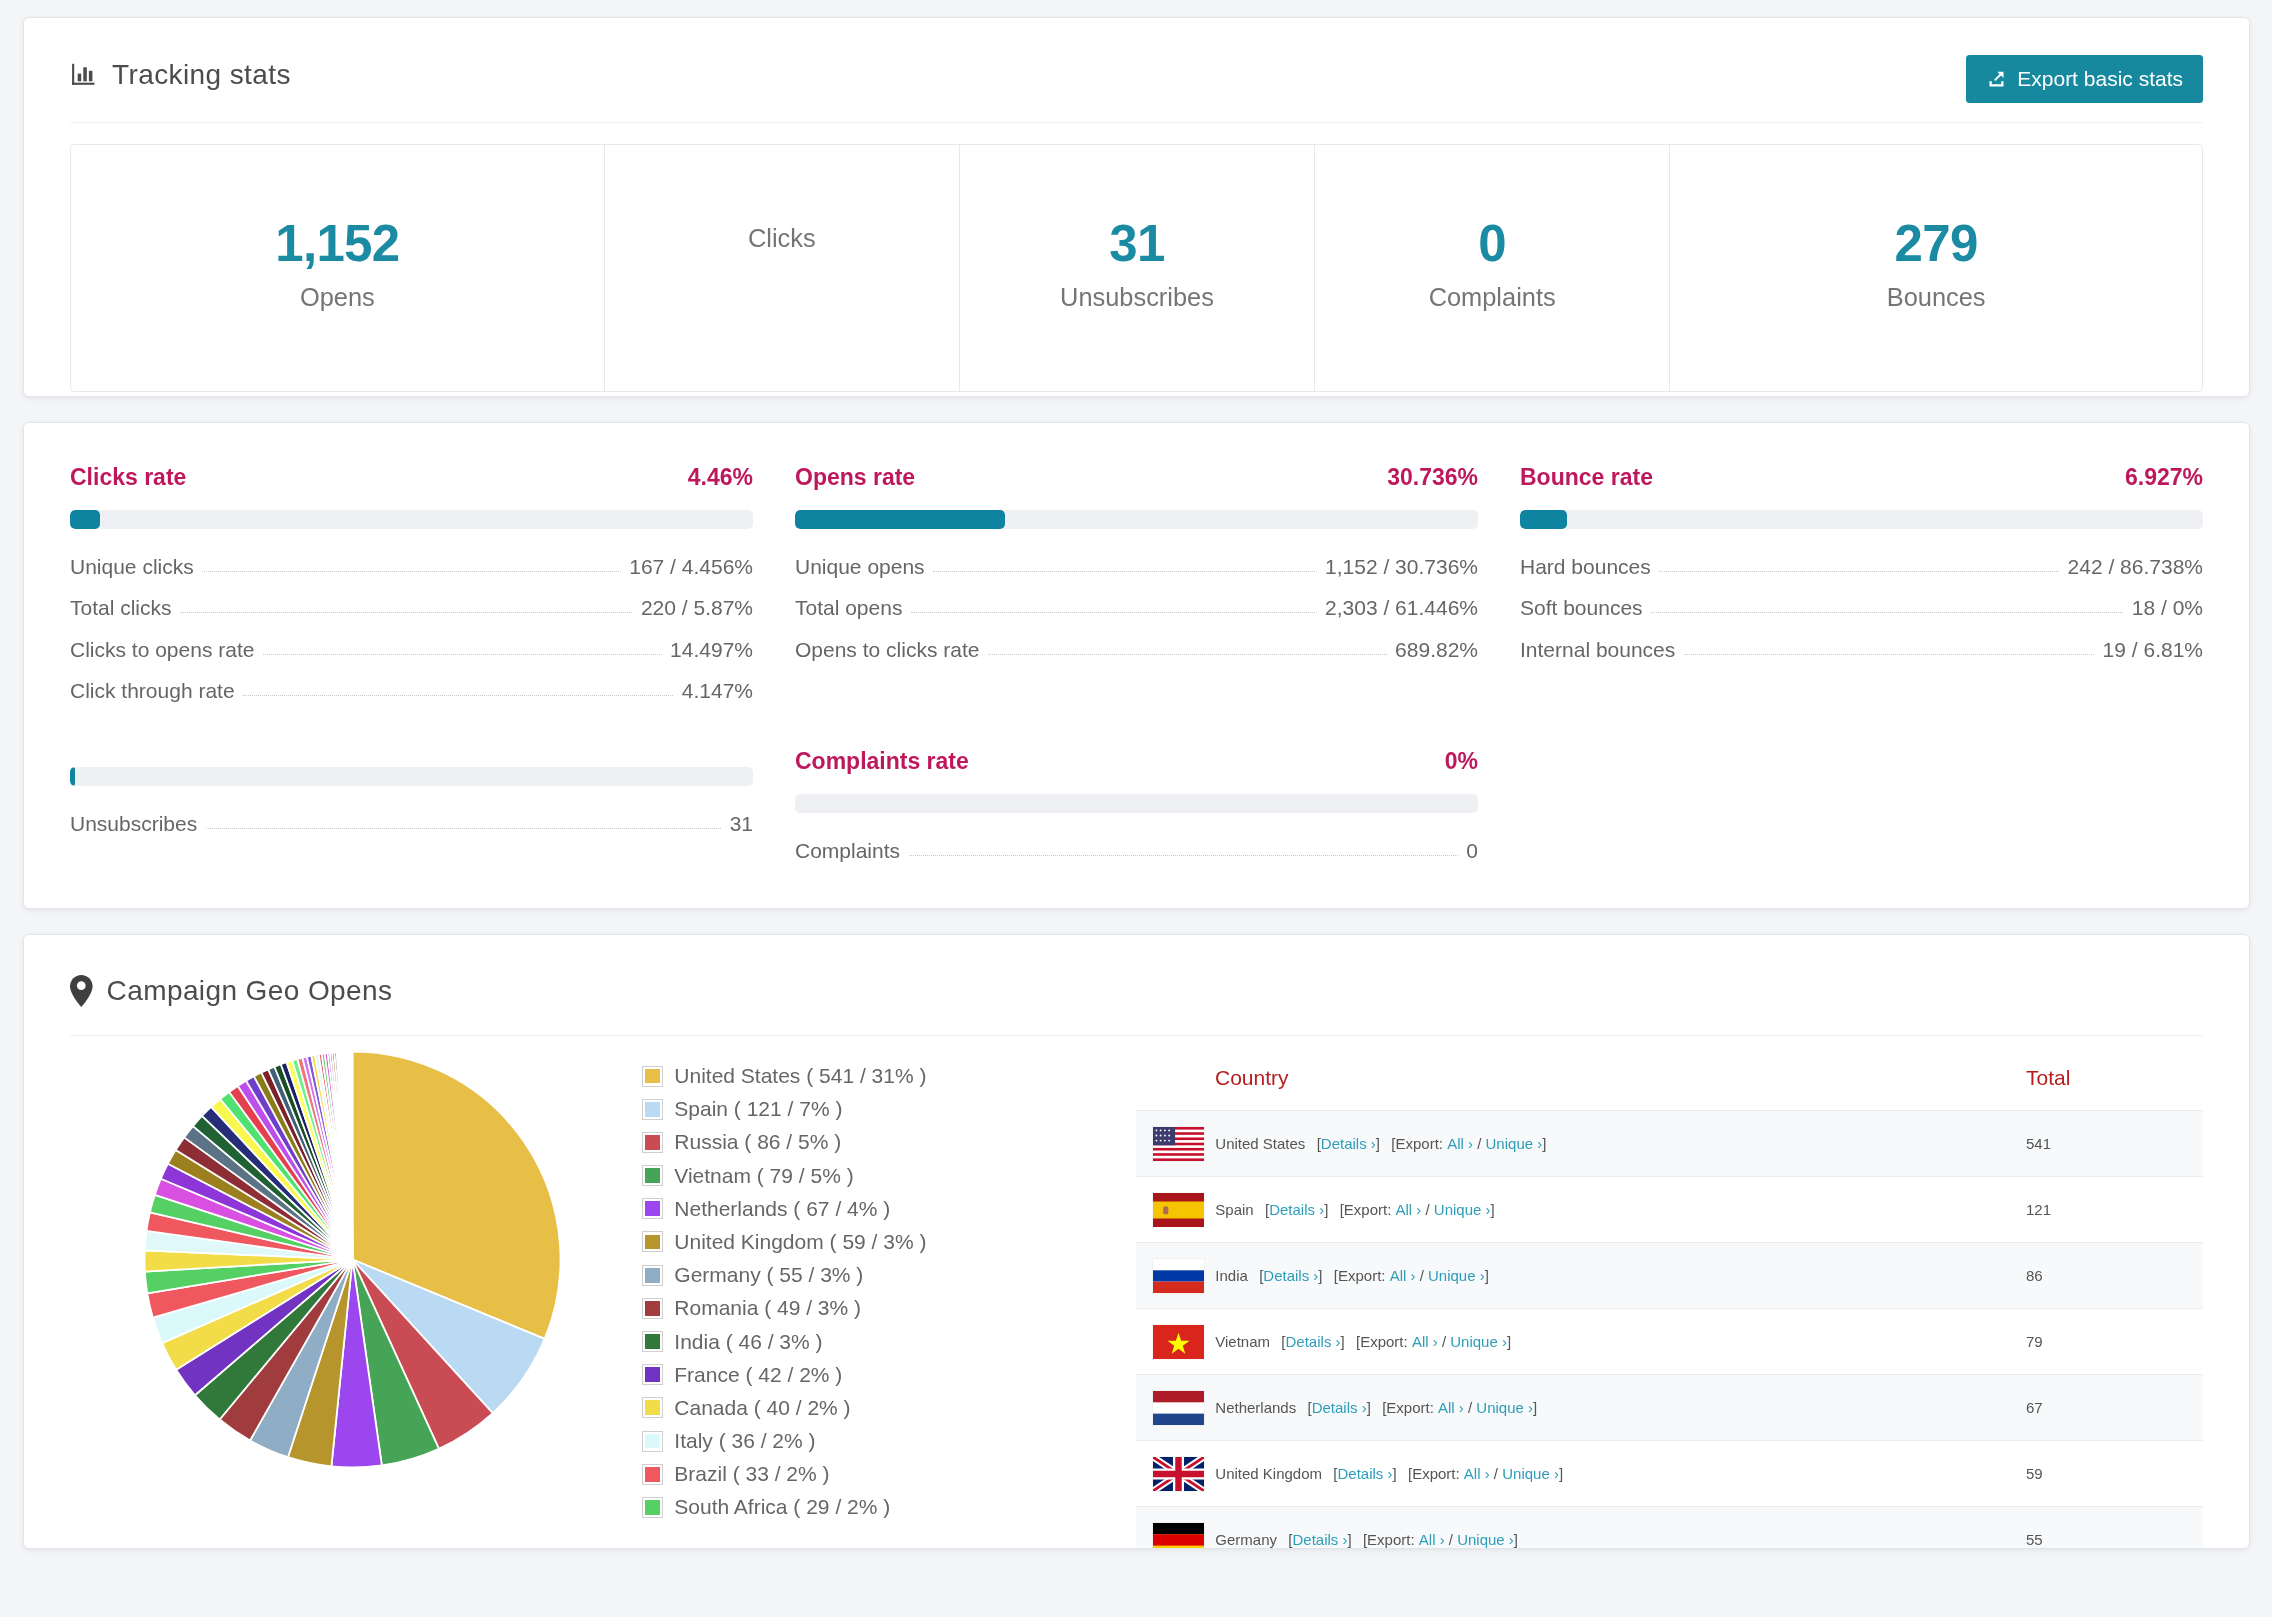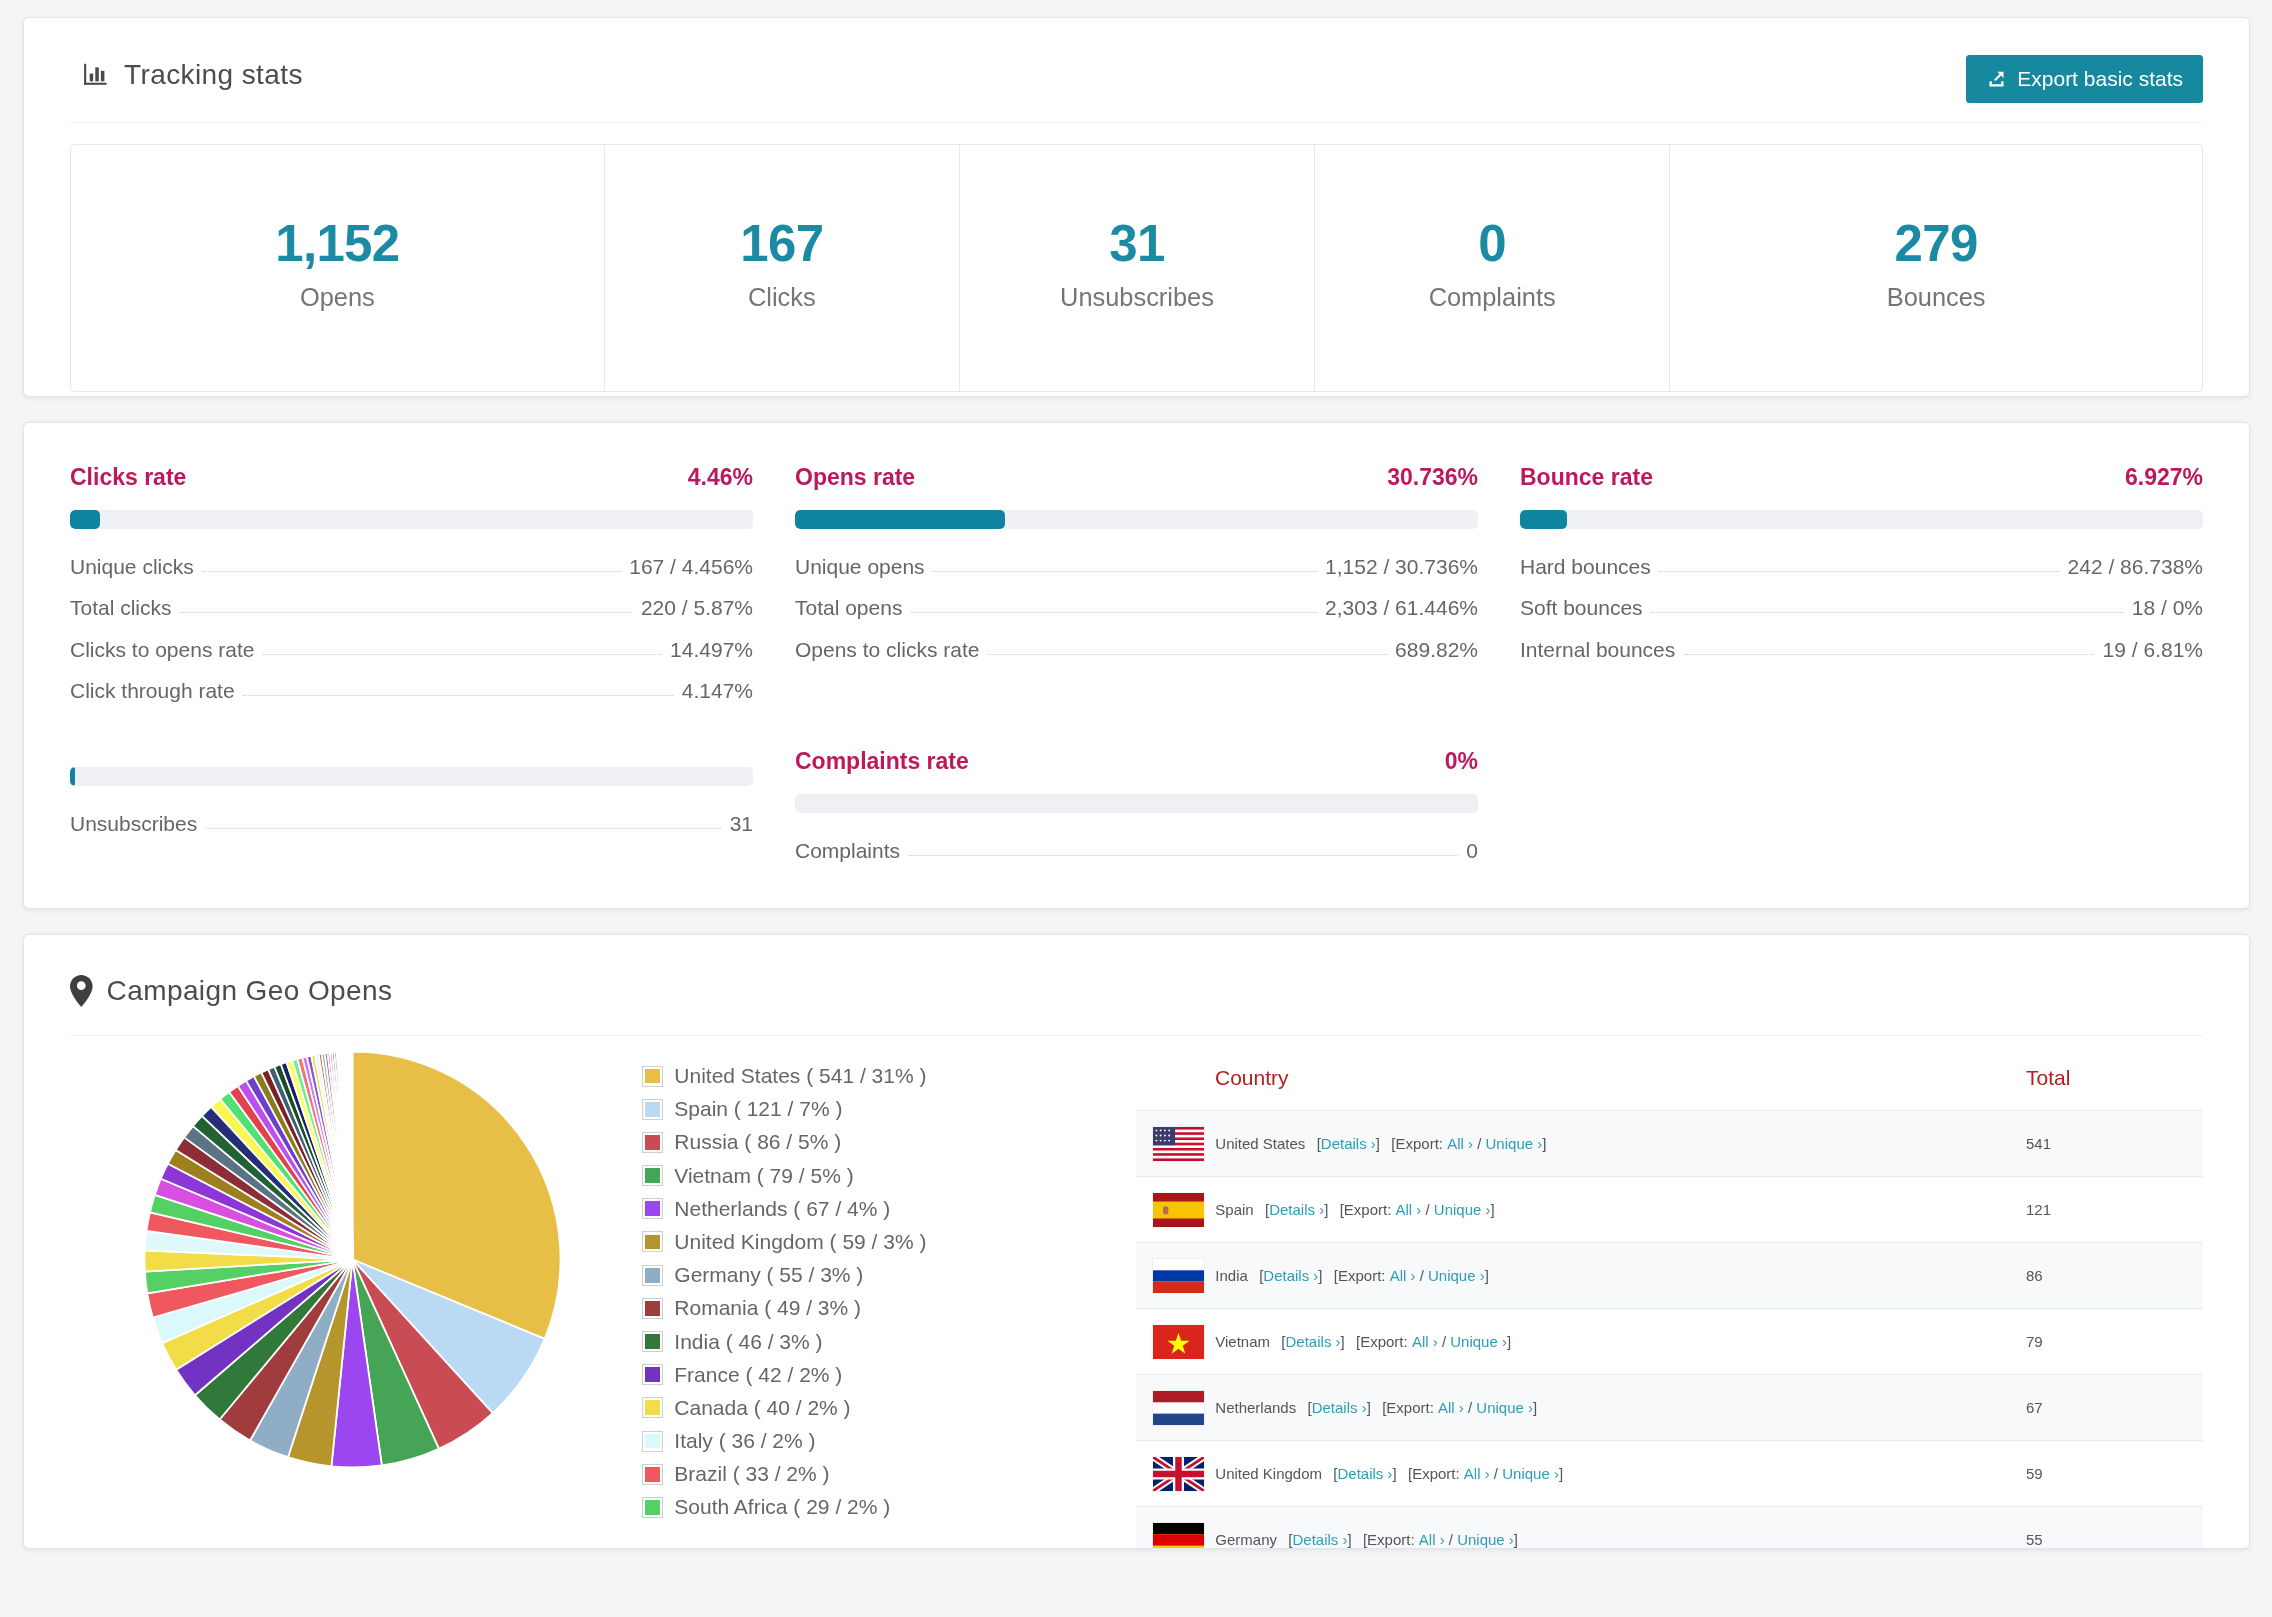--- a/index.html
+++ b/index.html
@@ -4,21 +4,21 @@
 <style>
   * { margin:0; padding:0; box-sizing:border-box; }
   html,body { width:2273px; height:1618px; overflow:hidden; }
   body { background:#f4f5f7; font-family:"Liberation Sans", sans-serif; color:#555; }
 
   .card { position:relative; background:#fff; border:0.7px solid #e1e4e9; border-radius:5.6px;
           box-shadow:0 1.4px 4.2px rgba(60,70,90,.08); margin:0 23px; }
 
   
   #card-tracking { margin-top:17px; padding-bottom:4.2px; }
-  .card-head { display:flex; align-items:center; gap:14px; padding:41px 58px 31px; }
+  .card-head { display:flex; align-items:center; gap:14px; padding:41px 46px 31px; }
   .card-title { font-size:28px; font-weight:500; color:#4c4c4c; letter-spacing:0.4px; }
   .head-icon { width:28px; height:28px; flex:0 0 auto; }
   .divider { height:0.7px; background:#f0f1f3; margin:0 46px; }
 
   .export-btn { position:absolute; top:37px; right:46px; display:flex; align-items:center; gap:10px;
                 background:#17899f; color:#fff; border:none; border-radius:3.5px;
                 font-family:inherit; font-size:21px; font-weight:500; padding:12px 20px; cursor:pointer; }
   .export-btn svg { width:21px; height:21px; }
 
   .stats-box { display:grid; grid-template-columns:1.5fr 1fr 1fr 1fr 1.5fr;
@@ -94,21 +94,20 @@
       <span>Export basic stats</span>
     </button>
   </div>
   <div class="divider"></div>
   <div class="stats-box" id="summary-stats">
       <div class="scell">
      <div class="snum">1,152</div>
      <div class="slabel">Opens</div>
    </div>
       <div class="scell">
-     <div class="snum">167</div>
      <div class="slabel">Clicks</div>
    </div>
       <div class="scell">
      <div class="snum">31</div>
      <div class="slabel">Unsubscribes</div>
    </div>
       <div class="scell">
      <div class="snum">0</div>
      <div class="slabel">Complaints</div>
    </div>

